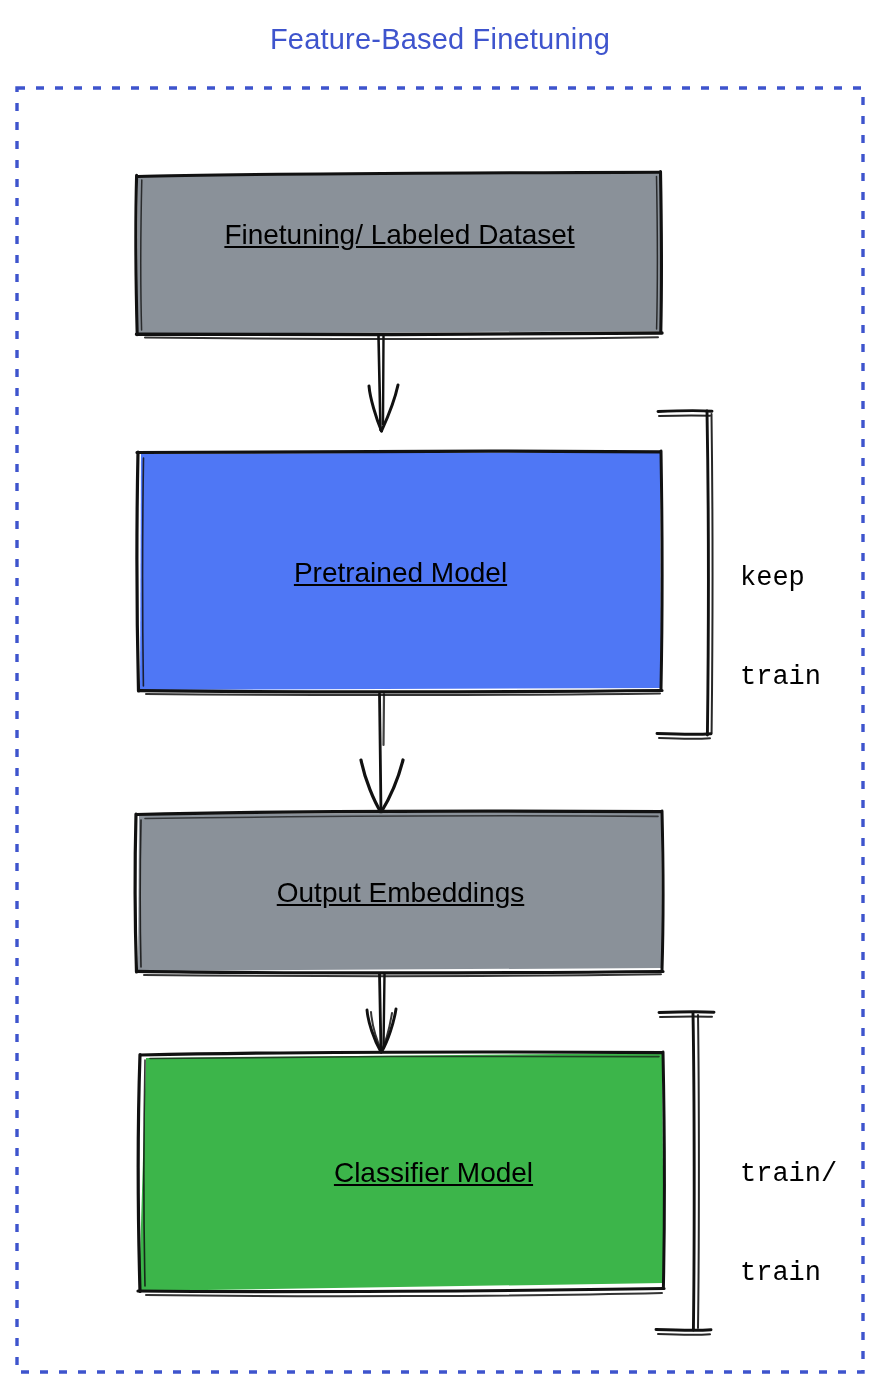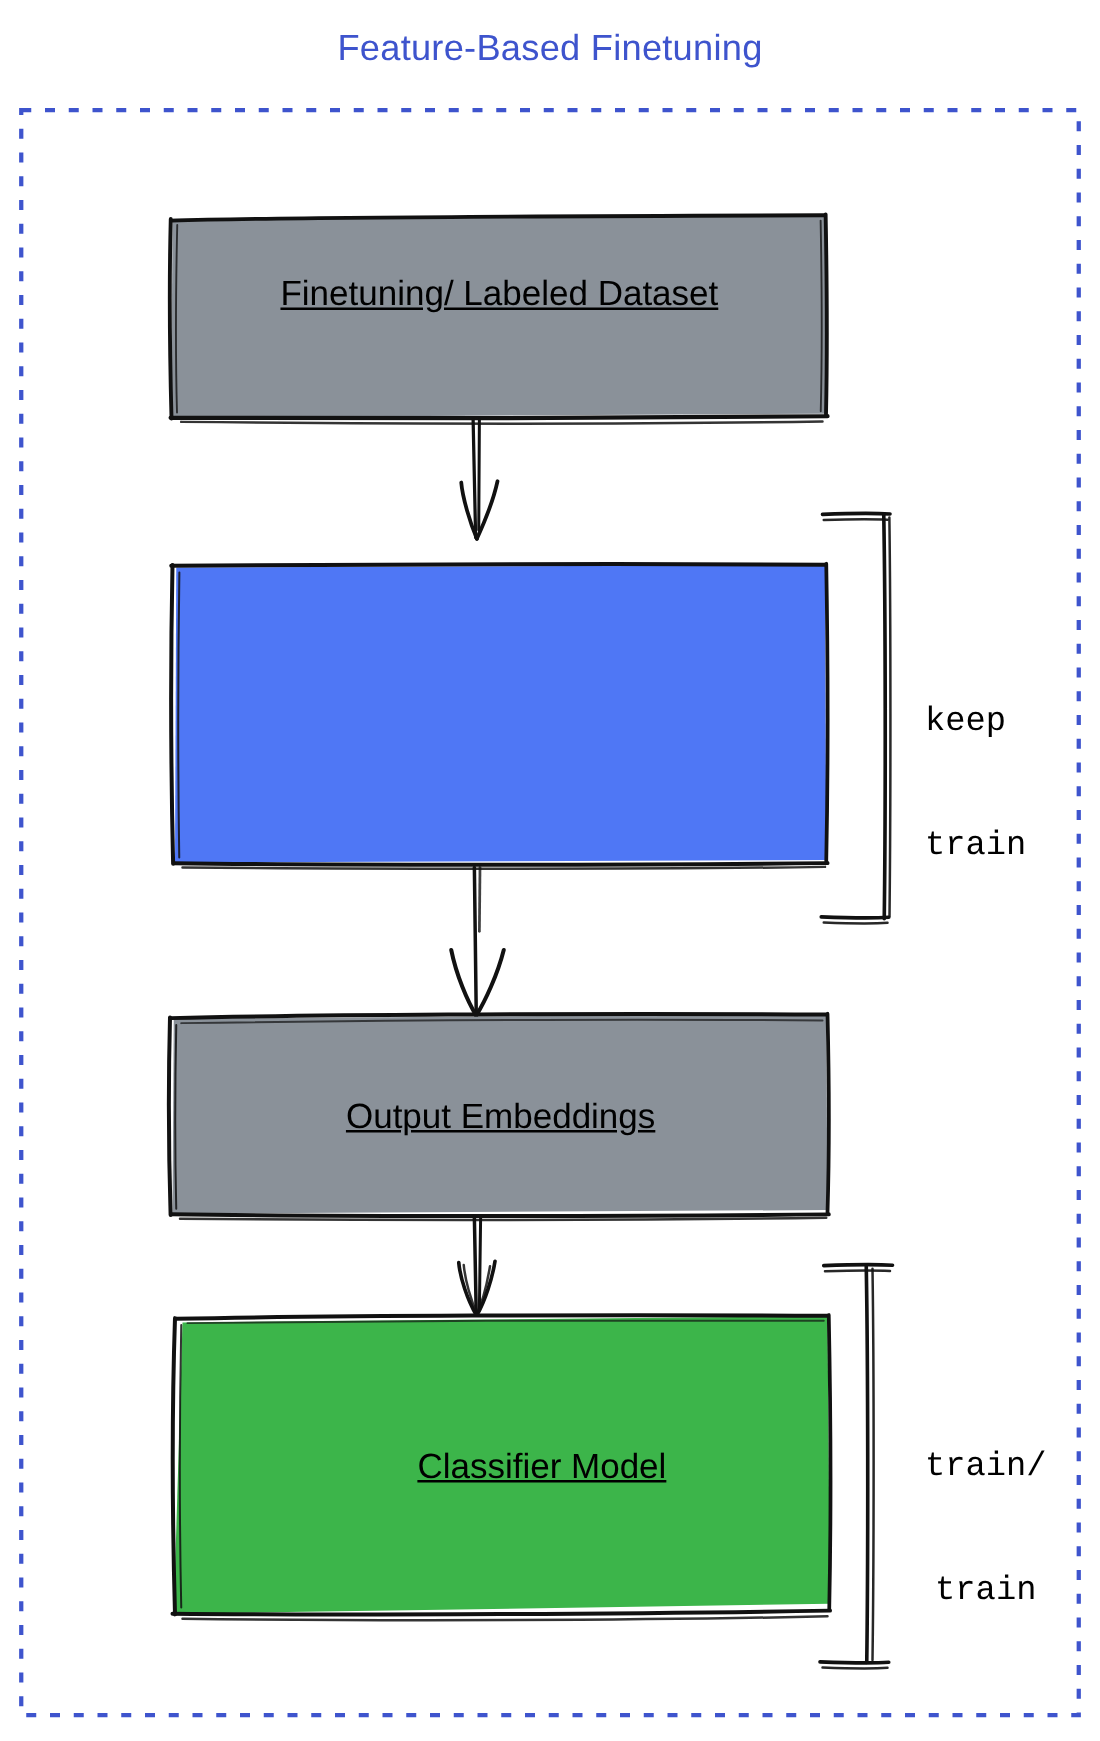--- a/index.html
+++ b/index.html
@@ -146,28 +146,29 @@
       <path d="M693,1013 C694.4,1090 694.6,1240 693.4,1330" fill="none" stroke="#111" stroke-width="2.9" stroke-linecap="round"></path>
       <path d="M698,1015 C699.2,1092 699.2,1242 698,1328" fill="none" stroke="#111" stroke-width="2" stroke-linecap="round" opacity="0.9"></path>
       <path d="M656,1329.5 C680,1330.4 700,1330.6 711,1329.8" fill="none" stroke="#111" stroke-width="2.9" stroke-linecap="round"></path>
       <path d="M658,1334 C680,1334.8 699,1335 710,1334.2" fill="none" stroke="#111" stroke-width="2" stroke-linecap="round" opacity="0.9"></path>
     </g>
 
   </svg>
 
   <div class="node-label" style="left:138px; top:219px; width:523px;">Finetuning/ Labeled Dataset</div>
 
+  <div class="node-label" style="left:140px; top:557px; width:521px;">Pretrained Model</div>
 
   <div class="node-label" style="left:139px; top:877px; width:523px;">Output Embeddings</div>
 
   <div class="node-label" style="left:143px; top:1157px; width:521px;padding-left:30px;">Classifier Model</div>
 
   <div class="side-label" style="left:740px; top:496px;">
     <div>keep</div>
     <div>train</div>
   </div>
 
-  <div class="side-label" style="left:740px; top:1092px;text-align:center;">
+  <div class="side-label" style="left:740px; top:1092px;">
     <div>train/</div>
     <div>train</div>
   </div>
 
 </div>
 
 </body></html>

